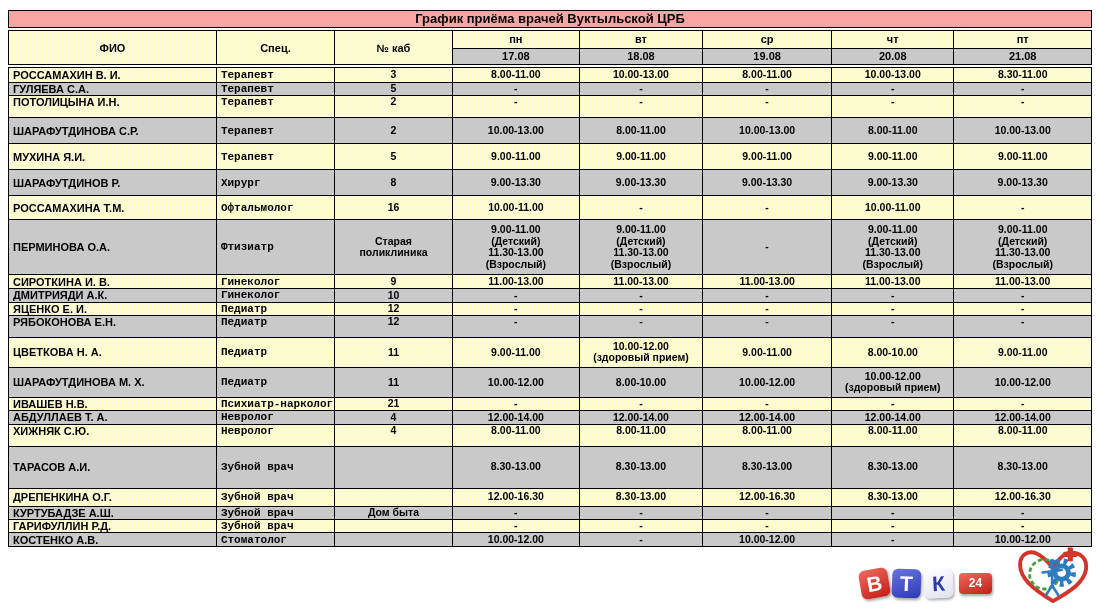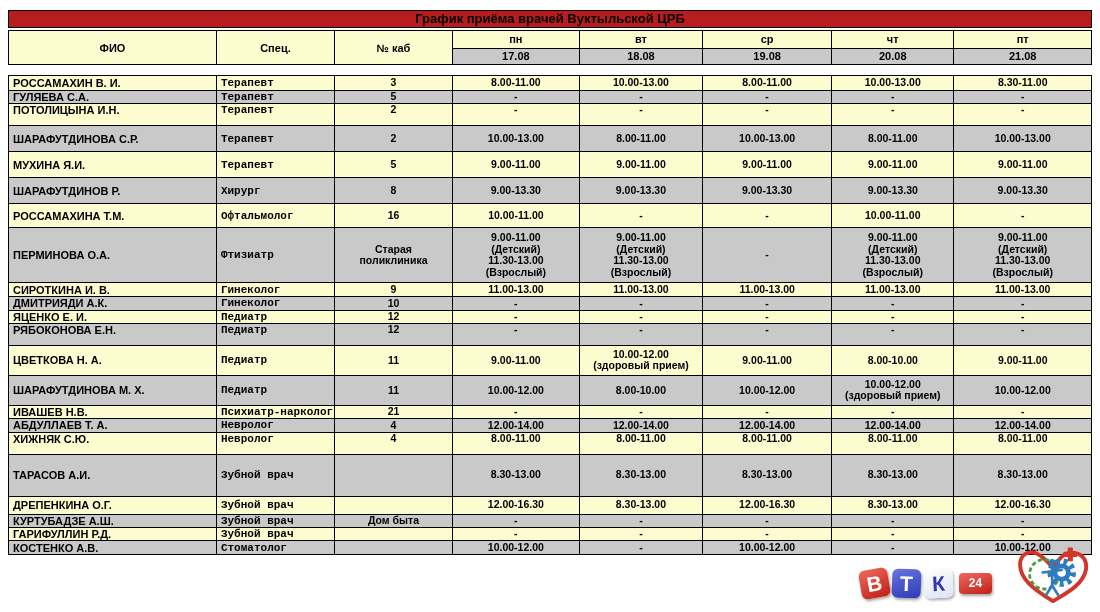--- a/index.html
+++ b/index.html
@@ -3,25 +3,25 @@
 <meta charset="utf-8">
 <style>
   html,body{margin:0;padding:0;}
   body{
     width:1100px;height:612px;position:relative;background:#ffffff;overflow:hidden;
     font-family:"Liberation Sans","DejaVu Sans",sans-serif;color:#000;
     -webkit-font-smoothing:antialiased;
   }
   .sched{position:absolute;left:8px;top:10px;width:1084px;}
   .titlebar{
-    background:#b91c1c;border:1px solid #000;height:16px;line-height:16px;
+    background:#fca5a5;border:1px solid #000;height:16px;line-height:16px;
     text-align:center;font-weight:bold;font-size:13px;margin-bottom:2px;
   }
   table{border-collapse:collapse;table-layout:fixed;width:100%;}
-  table.hdr{margin-bottom:10px;}
+  table.hdr{margin-bottom:2px;}
   th,td{border:1px solid #000;padding:0 2px;overflow:hidden;}
   th{font-weight:bold;font-size:11px;text-align:center;padding:1px 2px;}
   .ybg{background:repeating-linear-gradient(90deg,#ffffc2 0px,#ffffc2 2px,#f9f9dd 2px,#f9f9dd 4px);}
   .gbg{background:#c9c9c9;}
   td{font-weight:bold;font-size:10.5px;line-height:1.12;vertical-align:middle;}
   td.cname{text-align:left;font-size:11px;padding-left:4px;white-space:nowrap;}
   td.cspec{text-align:left;font-size:11px;padding-left:4px;white-space:nowrap;font-family:Liberation Mono, monospace;}
   td.croom{text-align:center;white-space:pre-line;}
   td.cday{text-align:center;white-space:pre-line;}
   tr.vtop td{vertical-align:top;}

